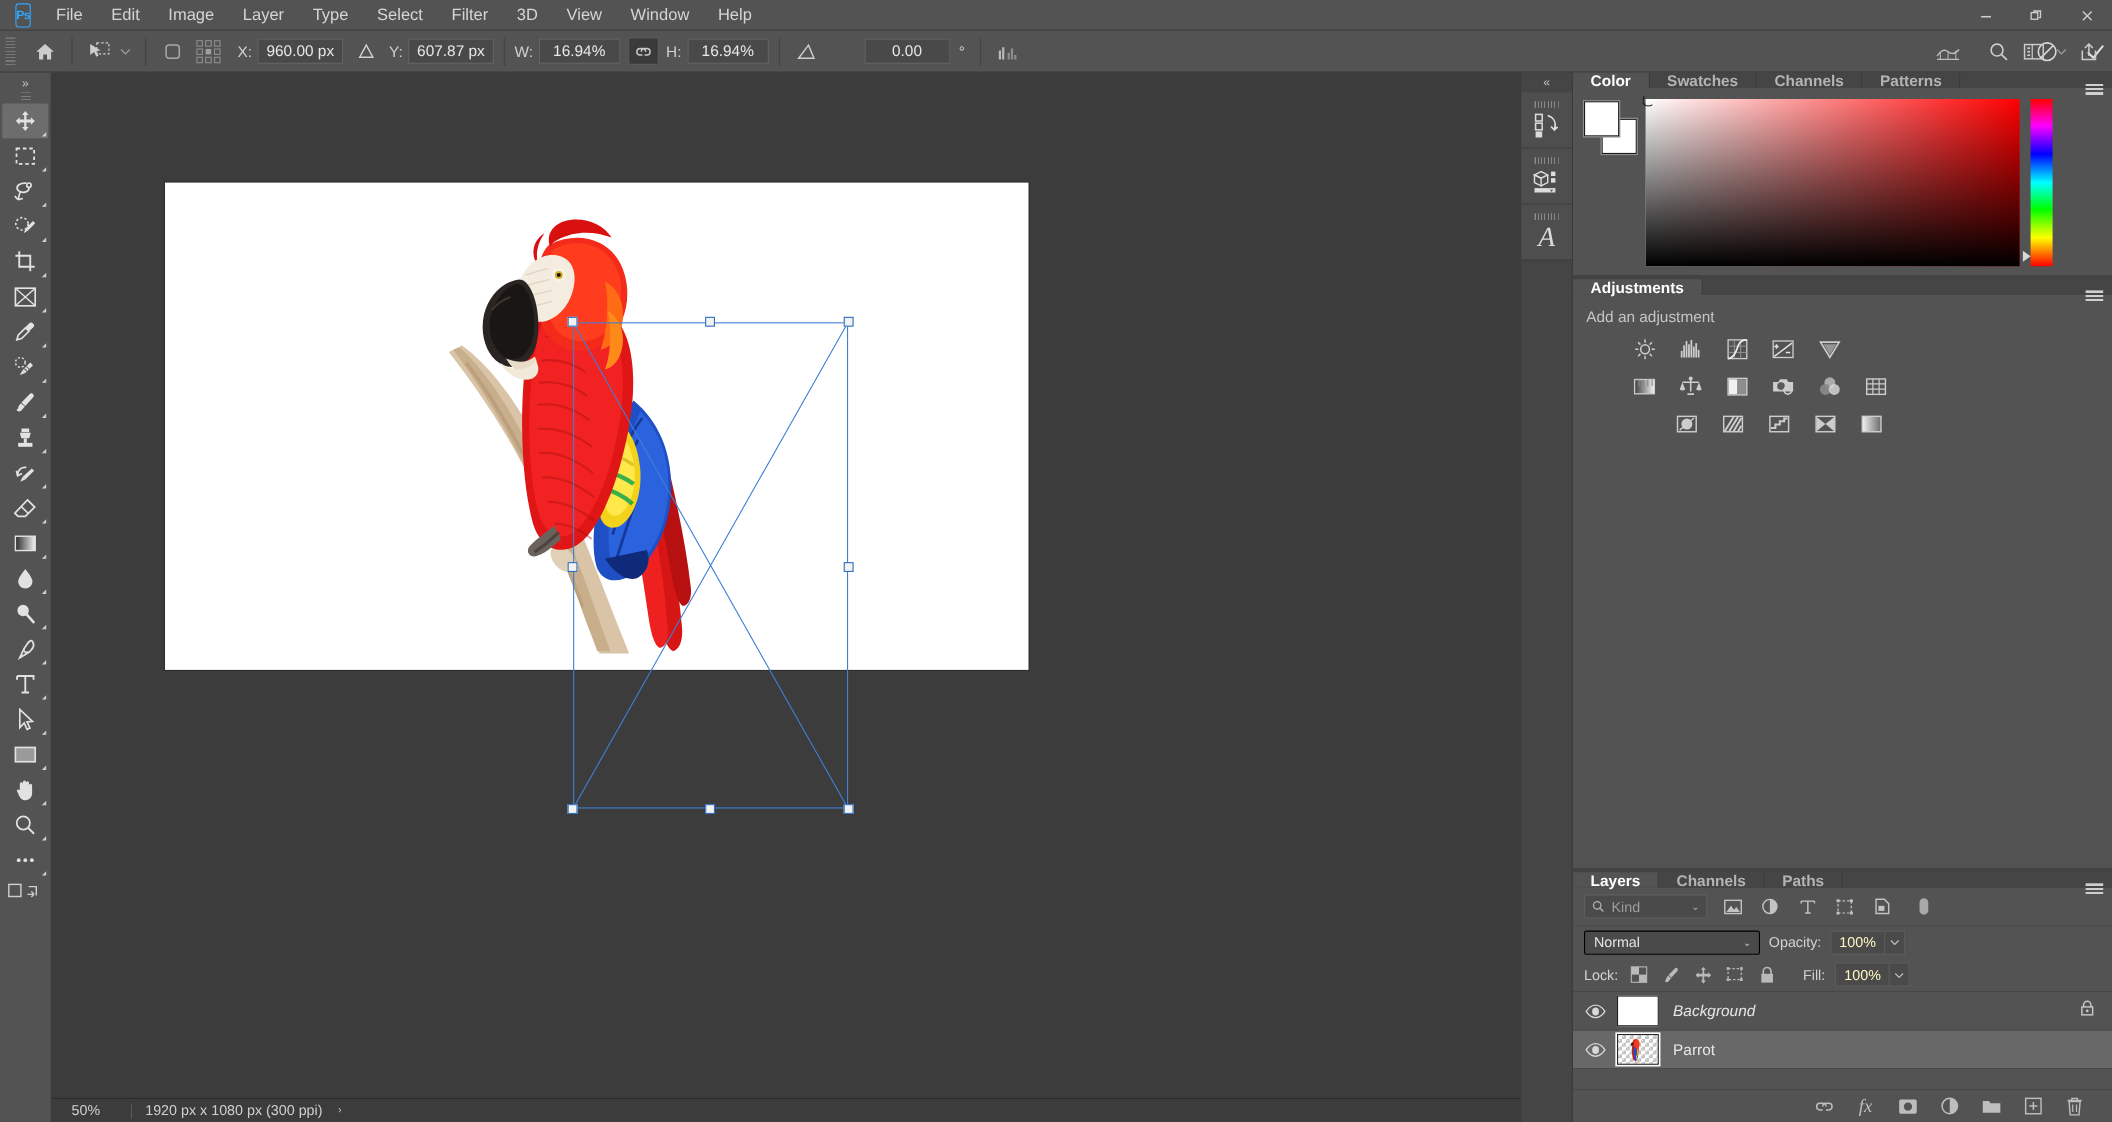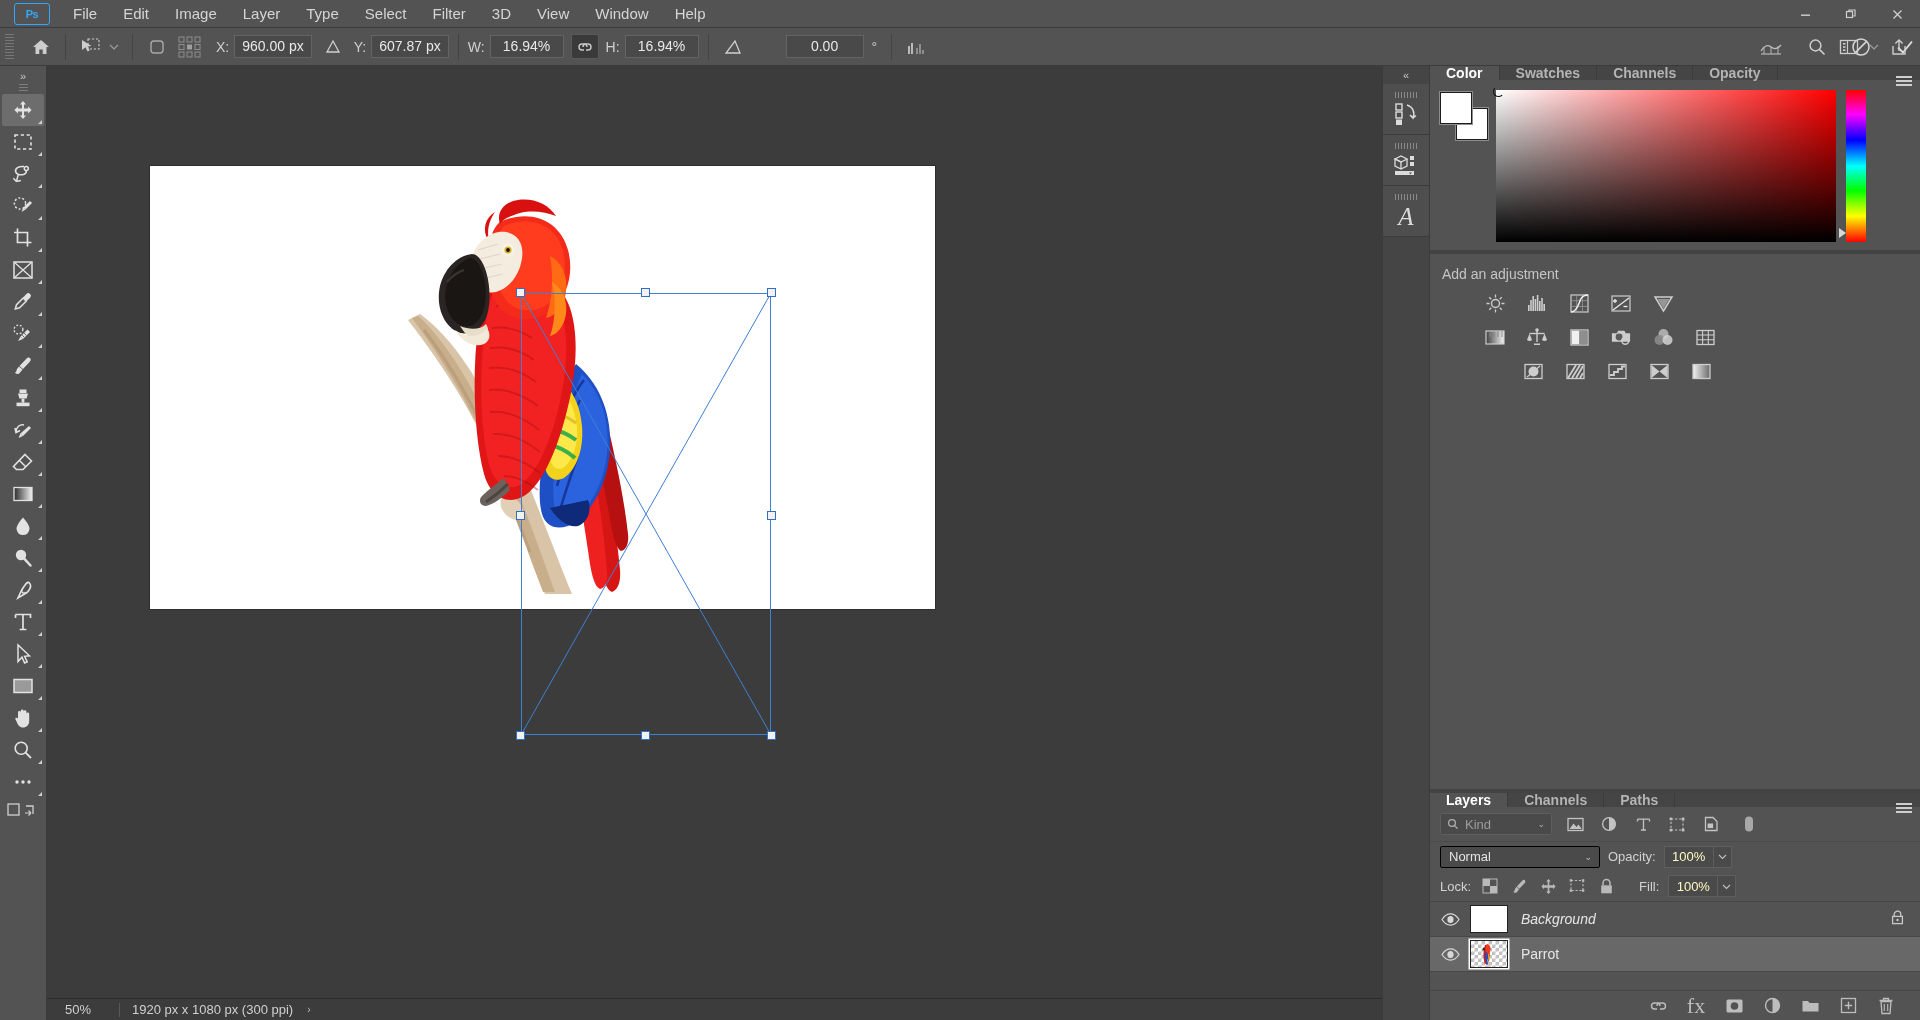--- a/index.html
+++ b/index.html
@@ -10,21 +10,21 @@
     -webkit-font-smoothing:antialiased;
   }
   .app{ position:relative; width:1920px; height:1020px; background:#535353; display:flex; flex-direction:column; }
 
   
   .menubar{
     height:28px; background:#535353; display:flex; align-items:center;
     border-bottom:1px solid #3b3b3b; position:relative; flex:0 0 28px;
   }
   .ps-logo{
-    width:36px;height:22px;margin:0 10px 0 14px;border:1.6px solid #31a8ff;border-radius:3px;
+    width:14px;height:22px;margin:0 10px 0 14px;border:1.6px solid #31a8ff;border-radius:3px;
     color:#31a8ff;font-size:11px;font-weight:bold;display:flex;align-items:center;justify-content:center;
     letter-spacing:-.5px;
   }
   .menu-item{
     color:#d5d5d5;font-size:15px;padding:4px 13px;cursor:default;white-space:nowrap;
   }
   .wincontrols{ position:absolute; right:0; top:0; height:28px; display:flex; }
   .wc{ width:46px;height:28px;display:flex;align-items:center;justify-content:center;color:#cfcfcf;font-size:13px;}
 
   
@@ -707,21 +707,21 @@
       </div>
 
       <div class="panels">
 
         <div>
           <div class="panel-tabs">
             <div id="color-tabs" style="display:flex;">
                 <div class="ptab on">Color</div>
                 <div class="ptab">Swatches</div>
                 <div class="ptab">Channels</div>
-                <div class="ptab">Opacity</div>
+                <div class="ptab">Patterns</div>
                 <div style="flex: 1 1 0%; background: rgb(69, 69, 69); min-width: 110px;"></div>
               </div>
             <div class="pmenu">
                 <div class="hamb"></div>
               </div>
           </div>
           <div class="colorpanel">
             <div class="swatchpair">
               <div class="sw bg"></div>
               <div class="sw fg"></div>
@@ -731,20 +731,27 @@
               <div class="spec-marker"></div>
             </div>
             <div class="huebar">
               <div class="hue-knob"></div>
             </div>
           </div>
         </div>
         <div class="divline"></div>
 
         <div class="adjpanel">
+          <div class="panel-tabs">
+            <div class="ptab on">Adjustments</div>
+            <div style="flex:1;background:#454545;"></div>
+            <div class="pmenu">
+                <div class="hamb"></div>
+              </div>
+          </div>
           <div class="adj-body">
             <div class="adj-title">Add an adjustment</div>
 
             <div class="adj-row">
               <div class="adj-ic">
                 <svg width="21" height="21" viewBox="0 0 21 21">
                   <circle cx="10.5" cy="10.5" r="4" fill="none" stroke="#cdcdcd" stroke-width="1.4"></circle>
                   <path d="M10.5 1.5 V4.5 M10.5 16.5 V19.5 M1.5 10.5 H4.5 M16.5 10.5 H19.5
                            M4.2 4.2 L6.3 6.3 M14.7 14.7 L16.8 16.8 M16.8 4.2 L14.7 6.3 M6.3 14.7 L4.2 16.8" stroke="#cdcdcd" stroke-width="1.3"></path>
                 </svg>
@@ -1051,21 +1058,21 @@
             </div>
 
           <div class="layerfoot">
             <div class="lf">
               <svg width="19" height="12" viewBox="0 0 19 12">
                 <path d="M8 6 a3 3 0 0 1 3-3 h2.5 a3 3 0 0 1 0 6 H11" fill="none" stroke="#bdbdbd" stroke-width="1.4"></path>
                 <path d="M11 6 a3 3 0 0 0 -3-3 H5.5 a3 3 0 0 0 0 6 H8" fill="none" stroke="#bdbdbd" stroke-width="1.4"></path>
               </svg>
             </div>
             <div class="lf">
-              <span style="font-family:'Liberation Serif',serif;font-size:22px;color:#bdbdbd;">fx</span>
+              <span style="font-family:'Liberation Serif',serif;font-style:italic;font-size:17px;color:#bdbdbd;">fx</span>
             </div>
             <div class="lf">
               <svg width="19" height="16" viewBox="0 0 19 16">
                 <rect x="1.5" y="1.5" width="16" height="13" rx="1.5" fill="#bdbdbd"></rect>
                 <circle cx="9.5" cy="8" r="3.8" fill="#535353"></circle>
               </svg>
             </div>
             <div class="lf">
               <svg width="17" height="17" viewBox="0 0 17 17">
                 <circle cx="8.5" cy="8.5" r="7" fill="none" stroke="#bdbdbd" stroke-width="1.4"></circle>

